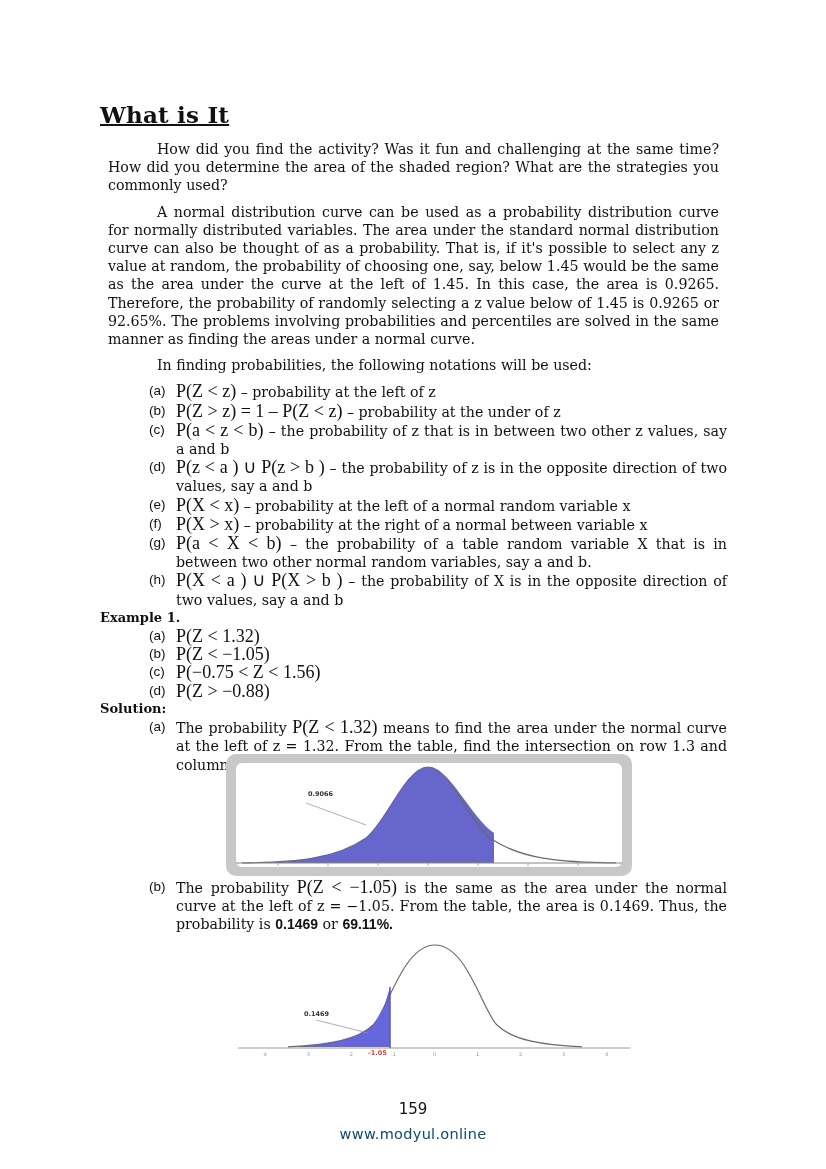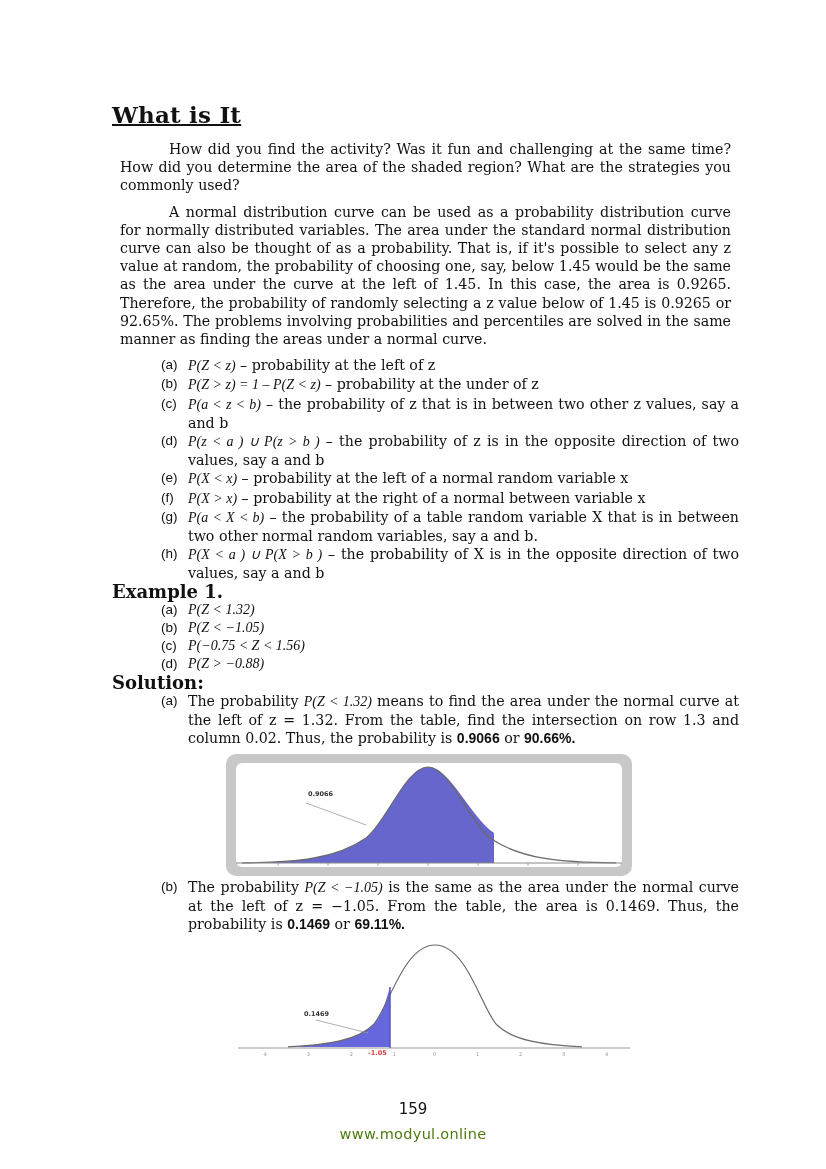--- a/index.html
+++ b/index.html
@@ -1,49 +1,50 @@
 <!DOCTYPE html>
 <html><head>
 <meta charset="utf-8">
 <style>
   html, body { margin: 0; padding: 0; background: #ffffff; }
   body { width: 826px; height: 1169px; position: relative; overflow: hidden;
          font-family: "DejaVu Serif", "Liberation Serif", serif; color: #111; }
-  .page { position: absolute; left: 112px; top: 100px; width: 627px; }
+  .page { position: absolute; left: 100px; top: 100px; width: 627px; }
   h1.title { font-family: "DejaVu Serif", serif; font-weight: bold; font-size: 23px;
              text-decoration: underline; text-decoration-thickness: 2px;
              margin: 0 0 10px 0; line-height: 30px; letter-spacing: 0.2px; }
   p { margin: 8px; font-size: 14.2px; line-height: 18.2px; text-align: justify; }
   p.indent { text-indent: 49px; }
   .list { margin: 0; padding: 0; list-style: none; }
   .list li { display: flex; font-size: 14.2px; line-height: 18.2px; text-align: justify; }
   .list.l1 { margin-left: 49px; }
   .list li .lbl { width: 27px; flex: 0 0 27px; font-family: "Liberation Sans", sans-serif; font-size: 13.5px; }
   .list li .txt { flex: 1; }
-  .m { font-family: "Liberation Serif", serif; font-style: italic; font-size: 14px; }
-  .bold-head { font-weight: bold; font-size: 18px; line-height: 18.2px; }
+  .m { font-family: "Liberation Serif", serif; font-size: 18px; }
+  .bold-head { font-weight: bold; font-size: 13px; line-height: 18.2px; }
   .bsans { font-family: "Liberation Sans", sans-serif; font-weight: bold; font-size: 14px; }
   .chart1 { position: absolute; left: 226px; top: 754px; width: 406px; height: 122px;
             background: #c8c8c8; border-radius: 10px; }
   .chart1 .inner { position: absolute; left: 10px; top: 9px; width: 386px; height: 104px;
                    background: #fff; border-radius: 6px; overflow: visible; }
   .chart2 { position: absolute; left: 238px; top: 940px; width: 392px; height: 118px; }
   .footer-num { position: absolute; left: 0; width: 826px; top: 1100px; text-align: center;
                 font-family: "DejaVu Sans", sans-serif; font-size: 15px; color: #111; }
   .footer-url { position: absolute; left: 0; width: 826px; top: 1126px; text-align: center;
-                font-family: "DejaVu Sans", sans-serif; font-size: 14.5px; color: #4d7c0f; letter-spacing: 0.3px; }
+                font-family: "DejaVu Sans", sans-serif; font-size: 14.5px; color: #0c4a6e; letter-spacing: 0.3px; }
 </style>
 </head>
 <body>
 
 <div class="page">
   <h1 class="title">What is It</h1>
 
   <p class="indent">How did you find the activity? Was it fun and challenging at the same time? How did you determine the area of the shaded region? What are the strategies you commonly used?</p>
   <p class="indent">A normal distribution curve can be used as a probability distribution curve for normally distributed variables. The area under the standard normal distribution curve can also be thought of as a probability. That is, if it's possible to select any z value at random, the probability of choosing one, say, below 1.45 would be the same as the area under the curve at the left of 1.45. In this case, the area is 0.9265. Therefore, the probability of randomly selecting a z value below of 1.45 is 0.9265 or 92.65%. The problems involving probabilities and percentiles are solved in the same manner as finding the areas under a normal curve.</p>
+  <p class="indent">In finding probabilities, the following notations will be used:</p>
 
   <ul class="list l1">
     <li>
         <span class="lbl">(a)</span>
         <span class="txt"><span class="m">P(Z &lt; z)</span><span> – probability at the left of z</span></span>
       </li>
     <li>
         <span class="lbl">(b)</span>
         <span class="txt"><span class="m">P(Z &gt; z) = 1 – P(Z &lt; z)</span><span> – probability at the under of z</span></span>
       </li>

